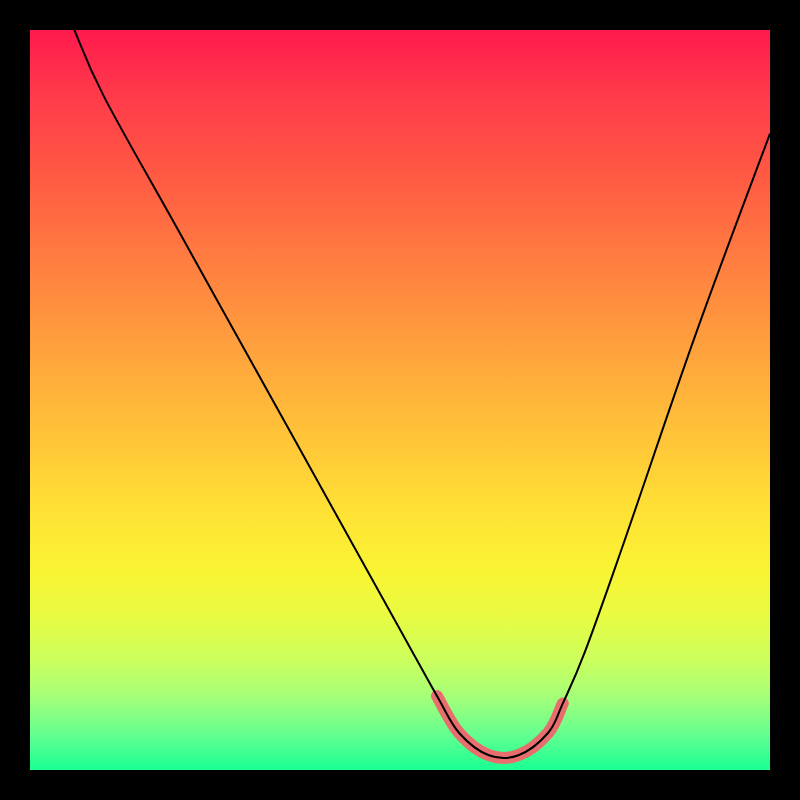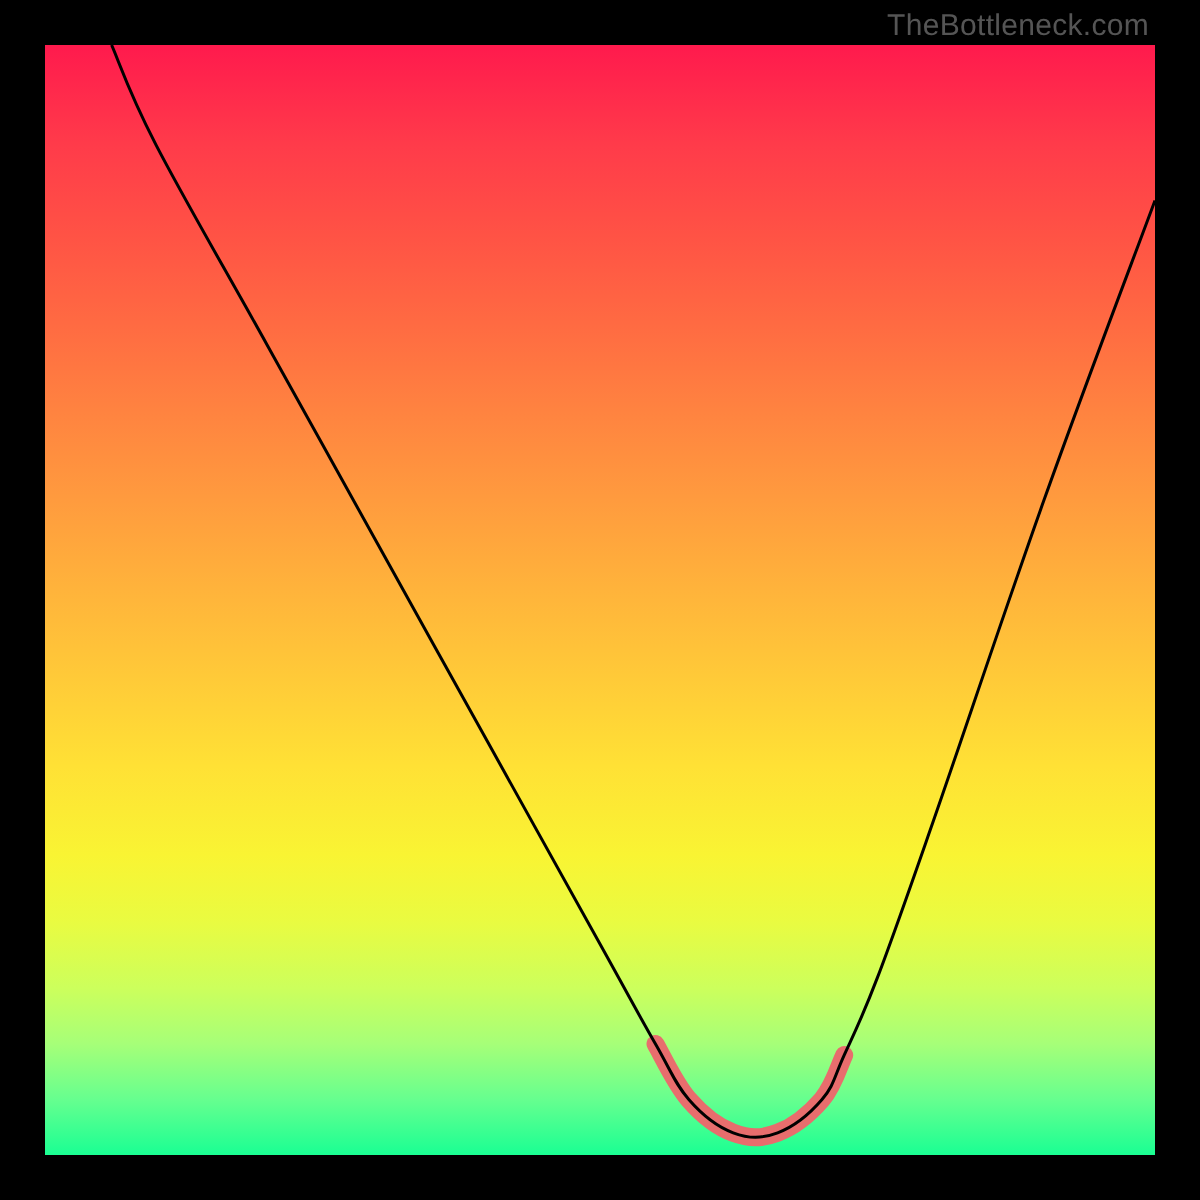--- a/index.html
+++ b/index.html
@@ -69,21 +69,20 @@
     stroke: #e86d6d;
     stroke-width: 12;
     stroke-linecap: round;
   }
 </style>
 </head>
 <body>
 
 <div class="frame">
 
-  <div class="watermark">TheBottleneck.com</div>
 
   <div class="plot">
     <svg class="curve" viewBox="0 0 740 740" preserveAspectRatio="none">
       <path class="accent" d="M 407.0 666.0 C 411.0 672.7, 419.9 692.3, 429.2 703.0 C 438.5 713.7, 448.1 721.2, 458.8 725.2 C 469.5 729.2, 477.7 729.2, 488.4 725.2 C 499.1 721.2, 510.0 712.3, 518.0 703.0 C 526.0 693.7, 530.1 678.7, 532.8 673.4"></path>
       <path class="main" d="M 44.4 0.0 C 49.7 12.0, 55.4 30.6, 74.0 66.6 C 92.6 102.6, 121.4 151.8, 148.0 199.8 C 174.6 247.8, 195.4 285.0, 222.0 333.0 C 248.6 381.0, 269.4 418.2, 296.0 466.2 C 322.6 514.2, 350.0 563.4, 370.0 599.4 C 390.0 635.4, 396.3 647.4, 407.0 666.0 C 417.7 684.6, 419.9 692.3, 429.2 703.0 C 438.5 713.7, 448.1 721.2, 458.8 725.2 C 469.5 729.2, 477.7 729.2, 488.4 725.2 C 499.1 721.2, 510.0 712.3, 518.0 703.0 C 526.0 693.7, 526.1 688.1, 532.8 673.4 C 539.5 658.7, 544.3 649.6, 555.0 621.6 C 565.7 593.6, 572.0 575.3, 592.0 518.0 C 612.0 460.7, 639.4 378.0, 666.0 303.4 C 692.6 228.8, 726.7 139.6, 740.0 103.6"></path>
     </svg>
   </div>
 
 </div>
 

